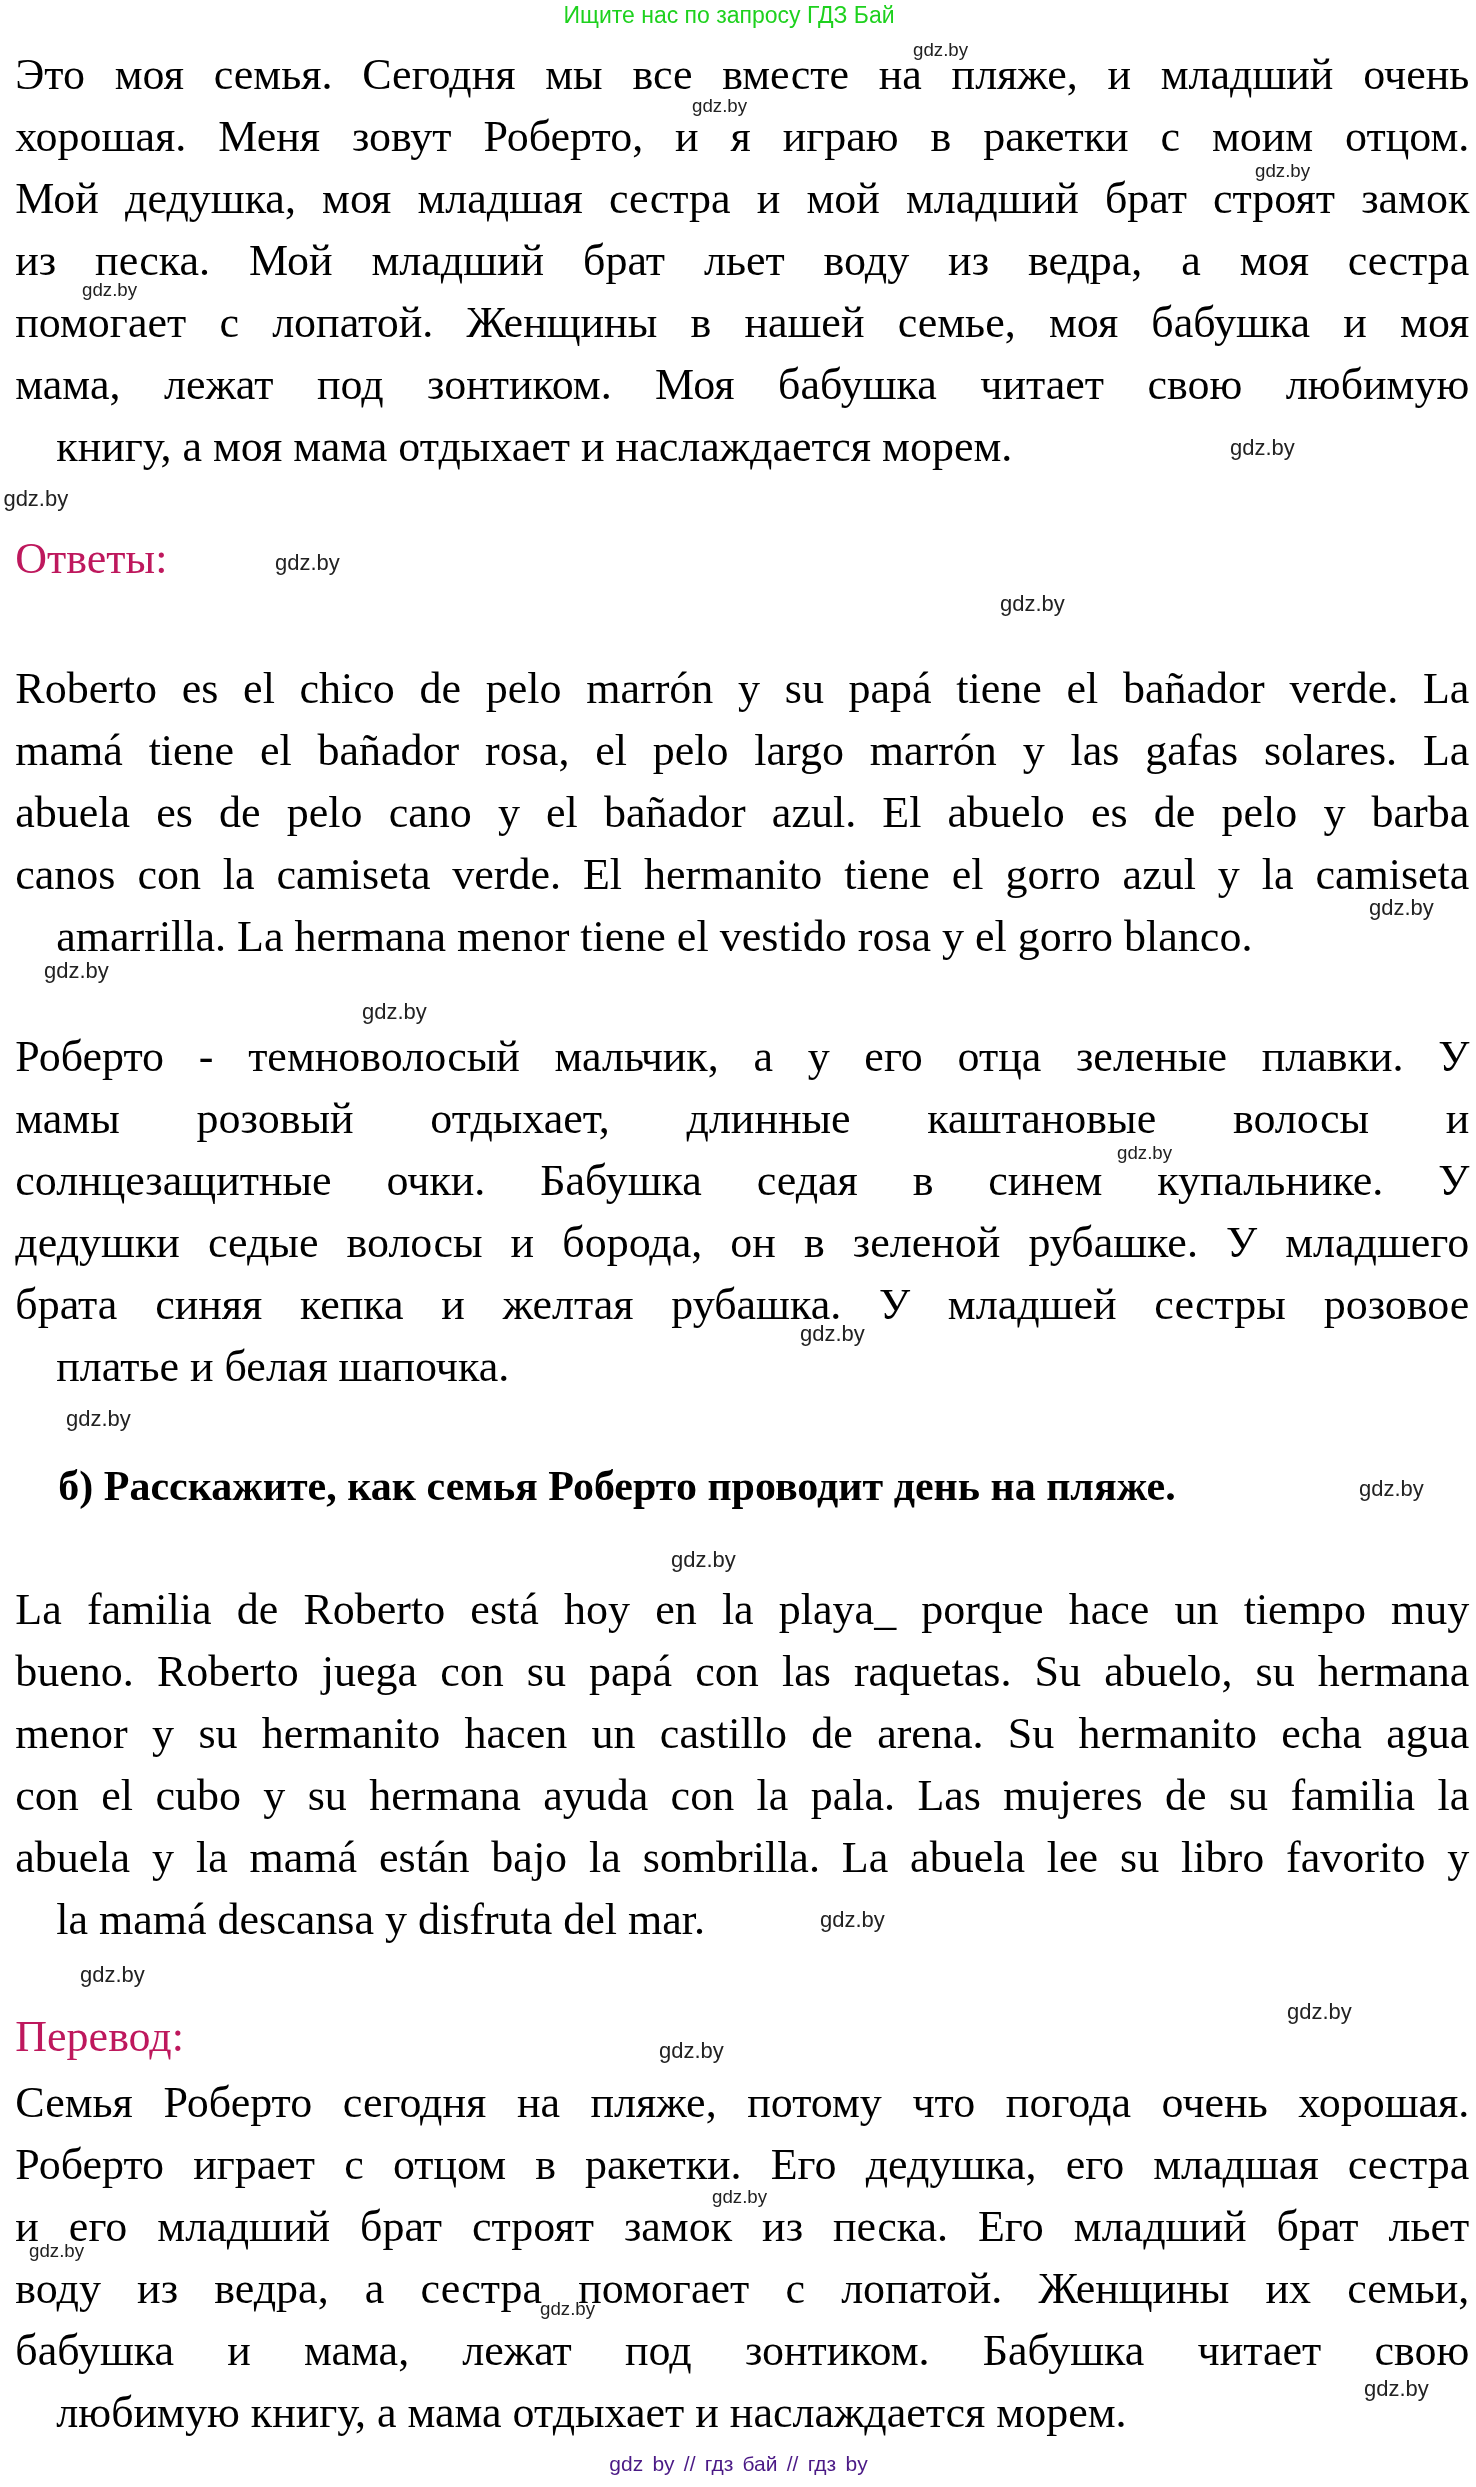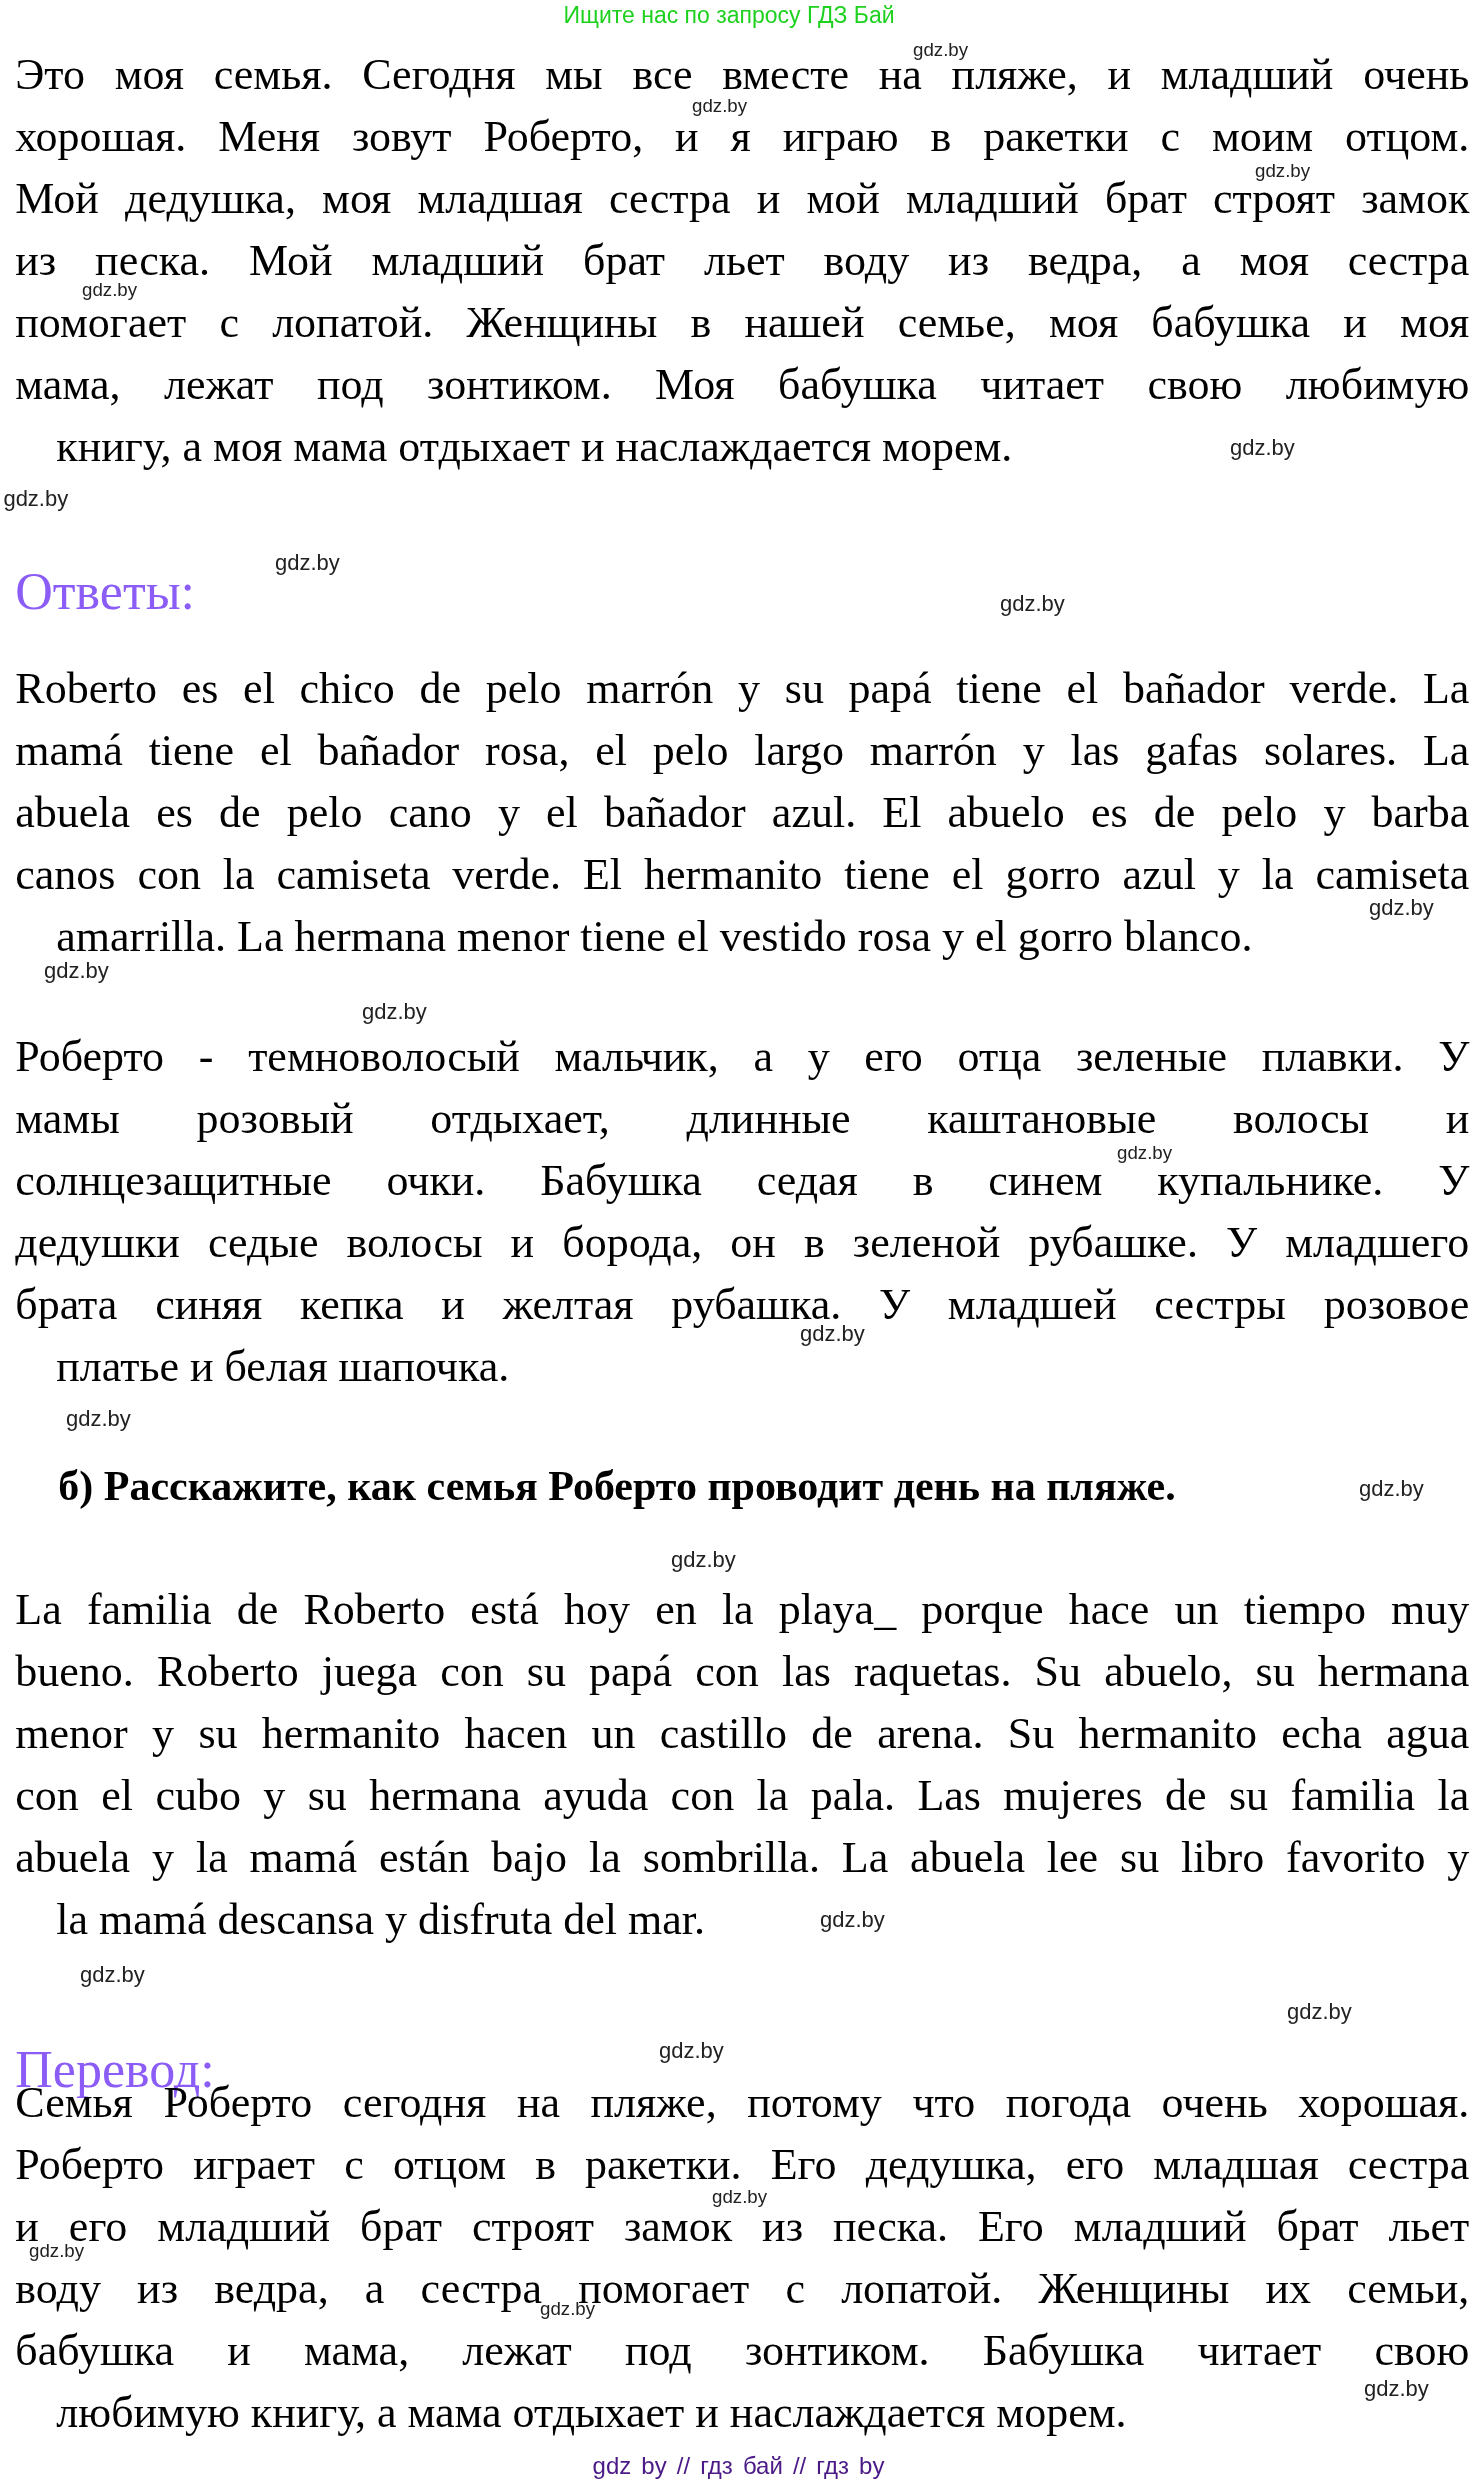--- a/index.html
+++ b/index.html
@@ -1,25 +1,25 @@
 <!DOCTYPE html>
 <html style="font-size:13.6px"><head>
 <meta charset="utf-8">
 <style>
   html, body { margin:0; padding:0; background:#ffffff; }
   body { width:1477px; height:2487px; position:relative; overflow:hidden; }
   .hdr { position:absolute; top:1.7px; left:0; width:1458px; text-align:center;
          font-family:"Liberation Sans", sans-serif; font-size:23px; color:#1ed11e; }
   .ftr { position:absolute; top:2452px; left:0; width:1477px; text-align:center;
-         font-family:"Liberation Sans", sans-serif; font-size:24px; color:#4b1a86; word-spacing:3.4px; }
+         font-family:"Liberation Sans", sans-serif; font-size:21px; color:#4b1a86; word-spacing:3.4px; }
   .blk { position:absolute; left:15.3px; width:1454px; font-family:"Liberation Serif", serif;
          font-size:44px; line-height:62px; color:#000; text-align:justify; }
   .blk .ln { display:block; text-align:justify; text-align-last:justify; white-space:nowrap; }
   .blk .ln.last { text-align-last:left;margin-left:41px; }
-  .lbl { position:absolute; left:15.3px; font-family:"Liberation Serif", serif; font-size:52px; color:#8b5cf6;margin-top:29px; }
+  .lbl { position:absolute; left:15.3px; font-family:"Liberation Serif", serif; font-size:44px; color:#be185d; }
   .bold { position:absolute; left:15.3px; font-family:"Liberation Serif", serif; font-size:42px; font-weight:bold; color:#000; }
   .wm { position:absolute; font-family:"Liberation Sans", sans-serif; font-size:22px; color:#222; }
   .wm.sm { font-size:18.7px; }
 </style>
 </head>
 <body>
 
 <div class="hdr">Ищите нас по запросу ГДЗ Бай</div>
 
 <div class="blk" style="top:44px;">

